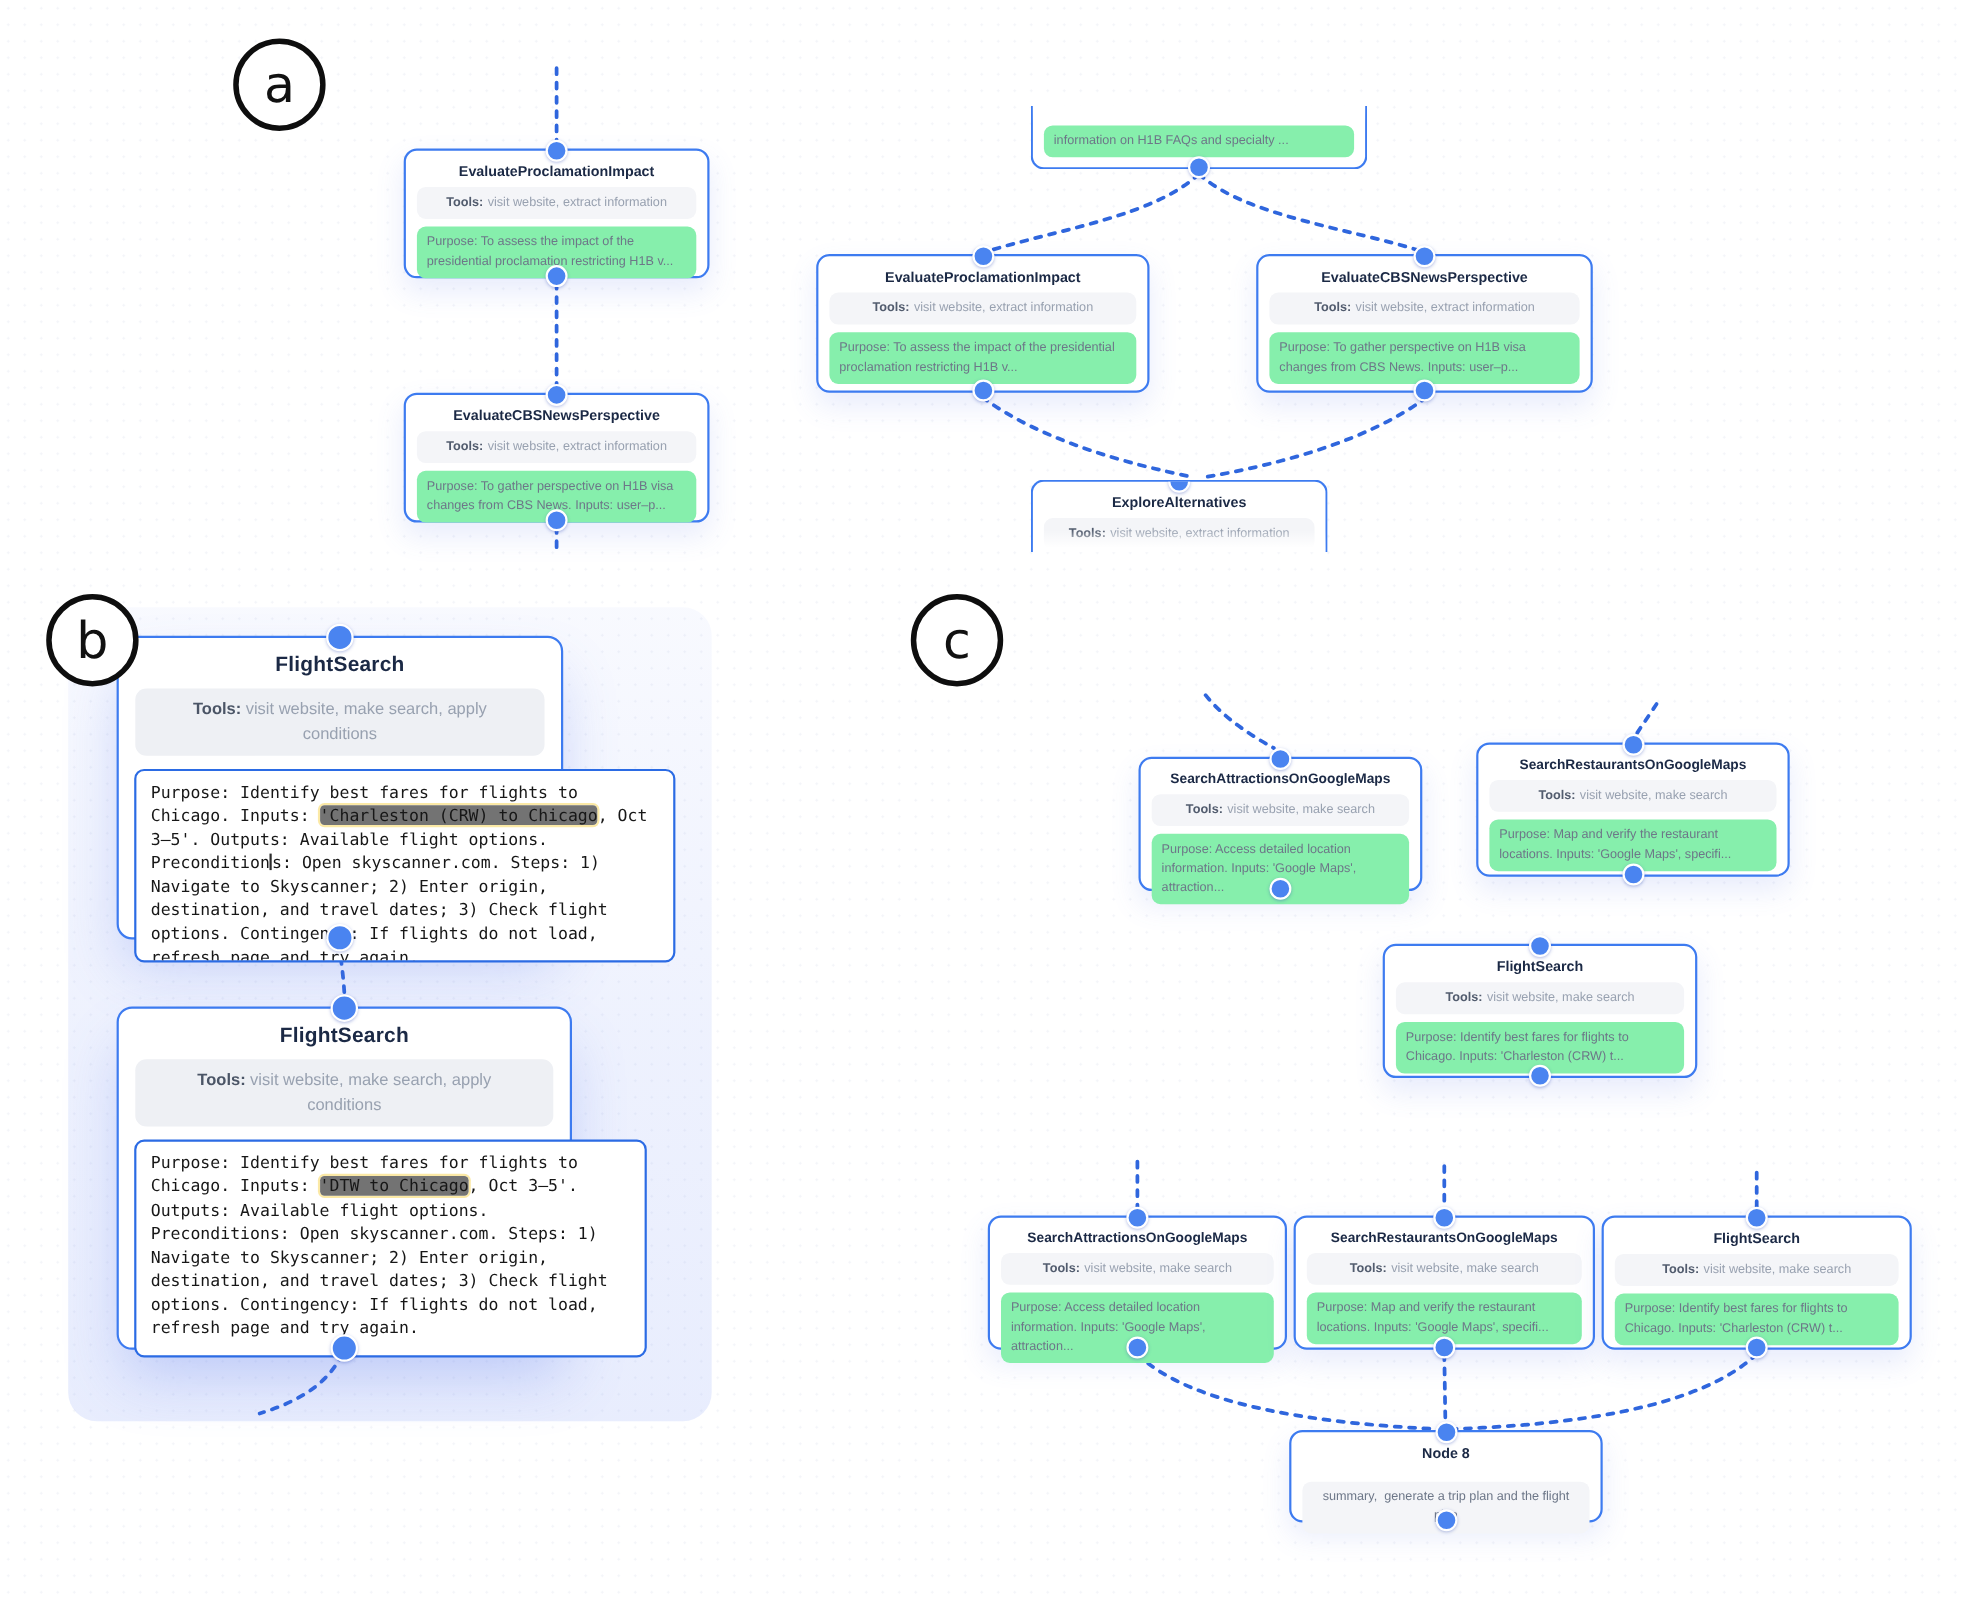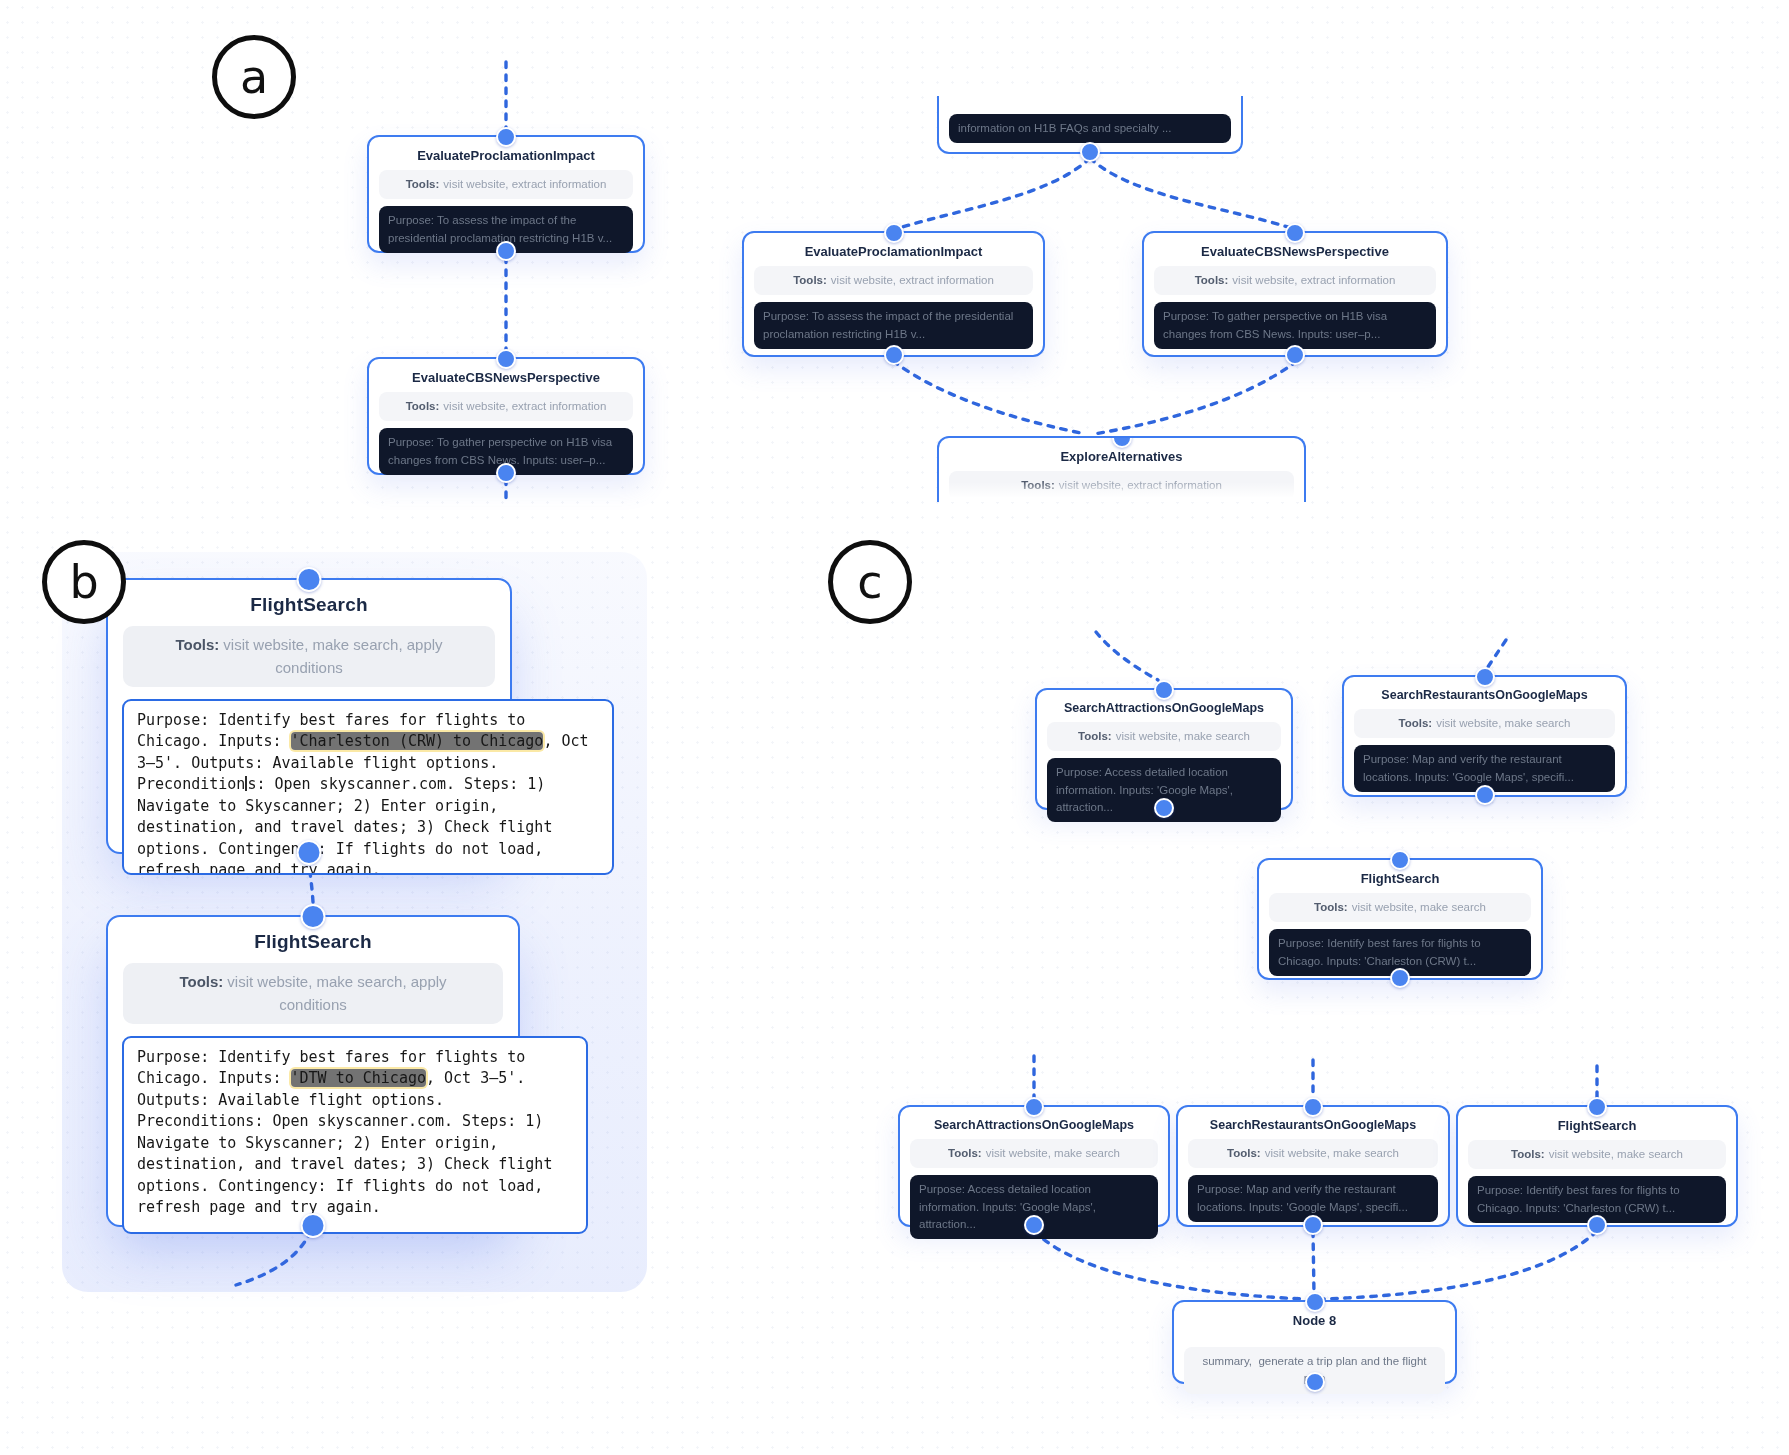--- a/index.html
+++ b/index.html
@@ -23,21 +23,21 @@
             background:linear-gradient(180deg,#fff 15%,rgba(255,255,255,0));pointer-events:none;}
   .fade-bottom{position:absolute;left:0;right:0;bottom:0;height:20px;
             background:linear-gradient(0deg,#fff 20%,rgba(255,255,255,0));pointer-events:none;}
   .ttl{font-weight:700;color:#1b2945;}
   .sm-ttl{font-size:13px;margin-top:11px;}
   .pill{background:#f4f5f8;border-radius:8px;margin:7px 10px 0 10px;padding:6px 9px;
         font-size:11.5px;line-height:1.5;color:#98a1b0;}
   .pill.tools{text-align:center;}
   .tlab{font-weight:700;color:#525c6e;margin-right:4px;}
   .tval{color:#98a1b0;}
-  .pill.purp{text-align:left;color:#6d7788;background:#0f172a;}
+  .pill.purp{text-align:left;color:#6d7788;background:#86efac;}
   .pill.tail{text-align:left;margin-bottom:9px;}
   
   .card.big{border-radius:14px;border-width:2.5px;box-shadow:0 30px 55px -8px rgba(90,120,235,.32);}
   .big-ttl{font-size:19px;margin-top:14px;letter-spacing:.2px;}
   .big-tools{margin:10px 15px 0 15px;padding:8px 24px;font-size:15px;border-radius:10px;background:#eef0f4;}
   .big-tools .tlab{color:#4b5566;}
   .editor{position:relative;margin:12px 0 0 14px;background:#fff;border:2px solid #2b6be4;border-radius:9px;
           padding:9px 13px;box-sizing:border-box;text-align:left;overflow:hidden;
           font-family:"DejaVu Sans Mono",monospace;font-size:15px;line-height:1.43;color:#171717;}
   .hl{background:#737373;border-radius:4px;box-shadow:0 0 0 2px #fbe9a6;}
@@ -117,21 +117,21 @@
   </div>
 
   <div class="card" style="left:1142px;top:231px;width:306px;height:126px">
     <span class="dot d16 top"></span>
     <div class="ttl sm-ttl">EvaluateCBSNewsPerspective</div>
     <div class="pill tools"><span class="tlab">Tools:</span><span class="tval">visit website, extract information</span></div>
     <div class="pill purp">Purpose: To gather perspective on H1B visa changes from CBS News. Inputs: user–p...</div>
     <span class="dot d16 bot"></span>
   </div>
 
-  <div class="card cut-bottom" style="left:937px;top:436px;width:369px;height:66px">
+  <div class="card cut-bottom" style="left:937px;top:436px;width:270px;height:66px">
     <span class="dot d16 top"></span>
     <div class="ttl sm-ttl">ExploreAlternatives</div>
     <div class="pill tools"><span class="tlab">Tools:</span><span class="tval">visit website, extract information</span></div>
     <div class="fade-bottom"></div>
   </div>
 
   <div class="card big" style="left:106px;top:578px;width:406px;height:276px">
     <span class="dot d22 top"></span>
     <div class="ttl big-ttl">FlightSearch</div>
     <div class="pill tools big-tools"><span class="tlab">Tools:</span><span class="tval">visit website, make search, apply conditions</span></div>

